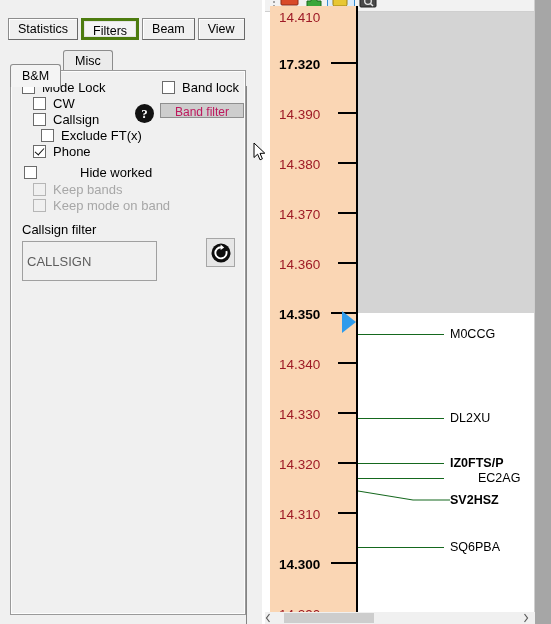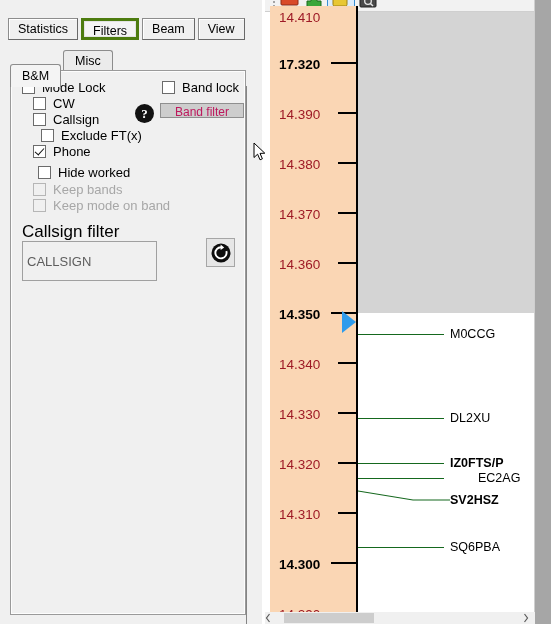--- a/index.html
+++ b/index.html
@@ -230,21 +230,21 @@
     left: 1px; top: 22px;
     width: 14px; height: 48px;
     background: #cdcdcd;
     cursor: default;
   }
 
   
   #callsign-label {
     position: absolute;
     left: 22px; top: 222px;
-    font-size: 17px;
+    font-size: 13px;
     color: #000;
   }
   #callsign-input {
     position: absolute;
     left: 22px; top: 241px;
     width: 135px; height: 40px;
     background: #f0f0f0;
     border: 1px solid #a0a0a0;
     box-sizing: border-box;
     font-family: "Liberation Sans", sans-serif;
@@ -457,21 +457,21 @@
     <span class="cblabel">Callsign</span>
   </div>
   <div class="cbrow" style="left:41px; top:128px;">
     <span class="cbox"></span>
     <span class="cblabel">Exclude FT(x)</span>
   </div>
   <div class="cbrow" style="left:33px; top:144px;">
     <span class="cbox checked"></span>
     <span class="cblabel">Phone</span>
   </div>
-  <div class="cbrow" style="left:38px; top:165px;">
+  <div class="cbrow" style="left:24px; top:165px;gap:36px;">
     <span class="cbox"></span>
     <span class="cblabel">Hide worked</span>
   </div>
   <div class="cbrow" style="left:33px; top:182px;">
     <span class="cbox disabled"></span>
     <span class="cblabel disabled">Keep bands</span>
   </div>
   <div class="cbrow" style="left:33px; top:198px;">
     <span class="cbox disabled"></span>
     <span class="cblabel disabled">Keep mode on band</span>

